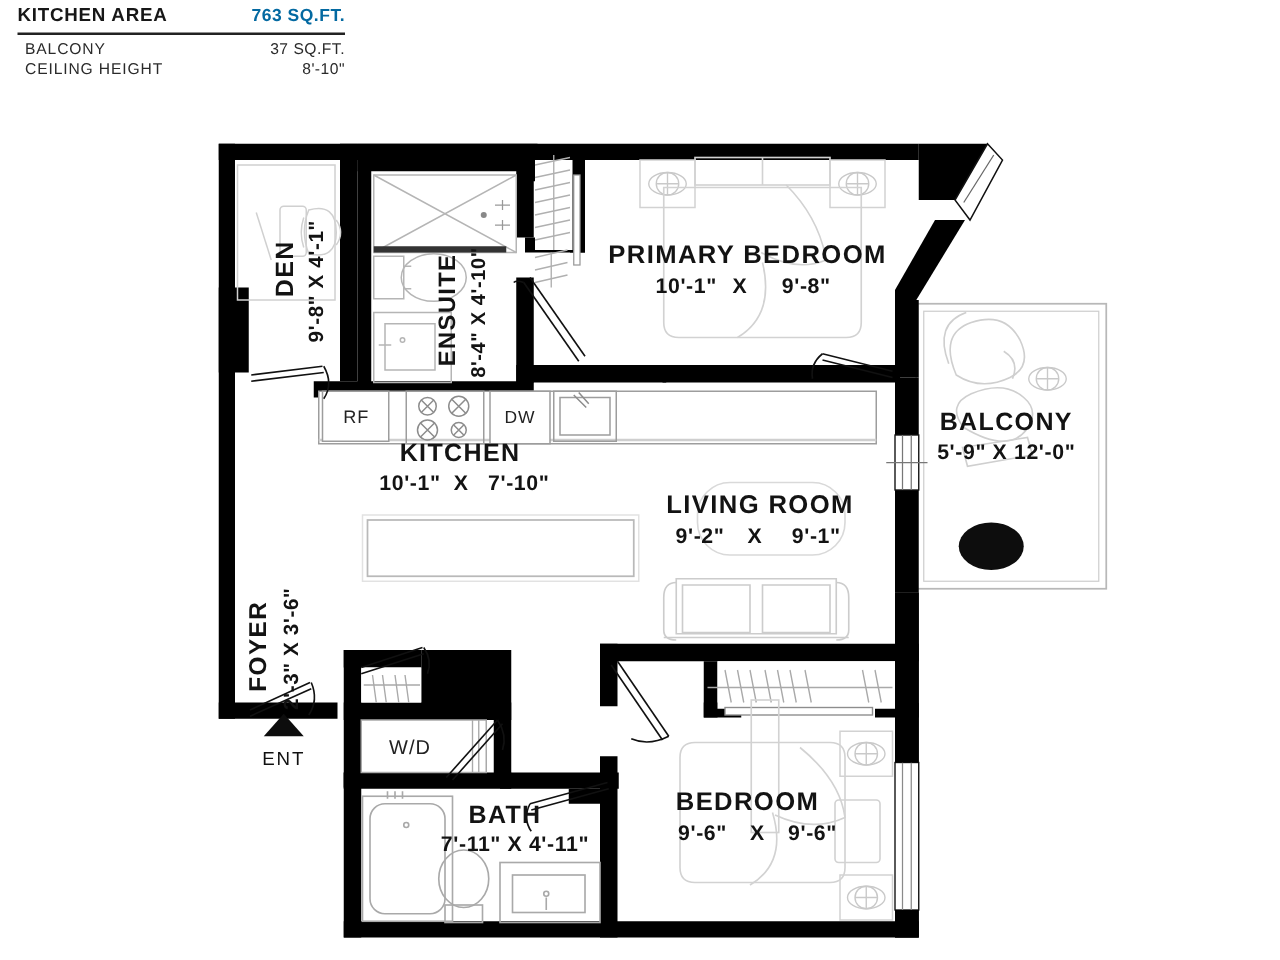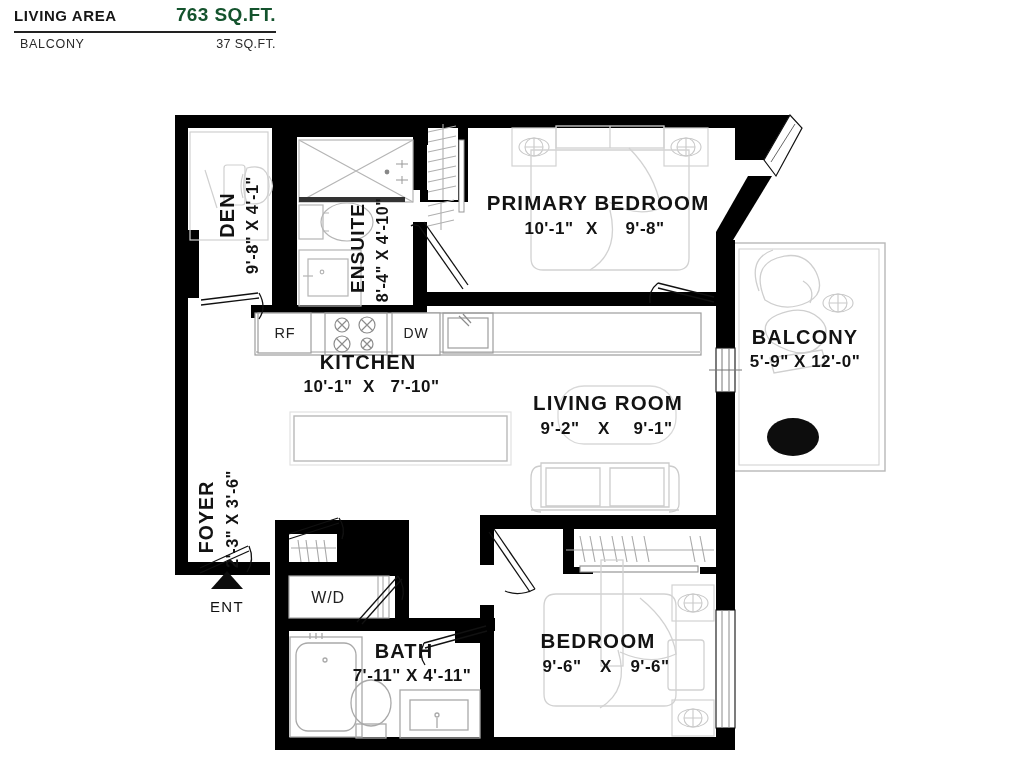--- a/index.html
+++ b/index.html
@@ -11,21 +11,21 @@
     position:relative;
   }
   #stage{position:absolute;left:0;top:0;width:1024px;height:768px;}
 
   
   .legend{position:absolute;left:14px;top:4px;width:262px;}
   .legend .row{display:flex;justify-content:space-between;align-items:baseline;}
   .legend .lbl{letter-spacing:.6px;}
   .legend .val{letter-spacing:.4px;font-weight:700;}
   .legend .top .lbl{font-size:15px;font-weight:700;color:#171717;}
-  .legend .top .val{font-size:19px;font-weight:700;color:#14532d;margin-left:27px;}
+  .legend .top .val{font-size:14px;font-weight:700;color:#0369a1;margin-left:27px;}
   .legend .rule{height:2px;background:#222;margin:5px 0 4px 0;}
   .legend .sub{padding-left:6px;}
   .legend .sub .lbl{font-size:12.5px;font-weight:400;color:#2a2a2a;letter-spacing:.7px;}
   .legend .sub .val{font-size:12.5px;font-weight:400;color:#2a2a2a;}
   .legend .sub + .sub{margin-top:2px;}
 
   
   #plan{position:absolute;left:0;top:0;}
 
   .rm-name{font-family:"Liberation Sans",sans-serif;font-weight:700;letter-spacing:1.1px;fill:#131313;}
@@ -33,27 +33,31 @@
   .appl{font-family:"Liberation Sans",sans-serif;font-weight:400;letter-spacing:.8px;fill:#222;}
   .ent-lbl{font-family:"Liberation Sans",sans-serif;font-weight:400;letter-spacing:1.4px;fill:#111;}
 </style>
 </head>
 <body>
 
 <div id="stage">
 
   <div class="legend">
     <div class="row top">
-      <span class="lbl">LIVING AREA</span>
+      <span class="lbl">KITCHEN AREA</span>
       <span class="val">763 SQ.FT.</span>
     </div>
     <div class="rule"></div>
     <div class="row sub">
       <span class="lbl">BALCONY</span>
       <span class="val">37 SQ.FT.</span>
+    </div>
+    <div class="row sub">
+      <span class="lbl">CEILING HEIGHT</span>
+      <span class="val">8'-10"</span>
     </div>
   </div>
 
   <svg id="plan" width="1024" height="768" viewBox="0 0 1024 768">
 
     <defs>
       <g id="outlet">
         <circle cx="0" cy="0" r="9" fill="none" stroke="#c9c9c9" stroke-width="1.1"></circle>
         <path d="M-9 0 H9 M0 -9 V9" stroke="#c9c9c9" stroke-width="1.1"></path>
         <ellipse cx="0" cy="0" rx="15" ry="9" fill="none" stroke="#c9c9c9" stroke-width="1.1"></ellipse>

